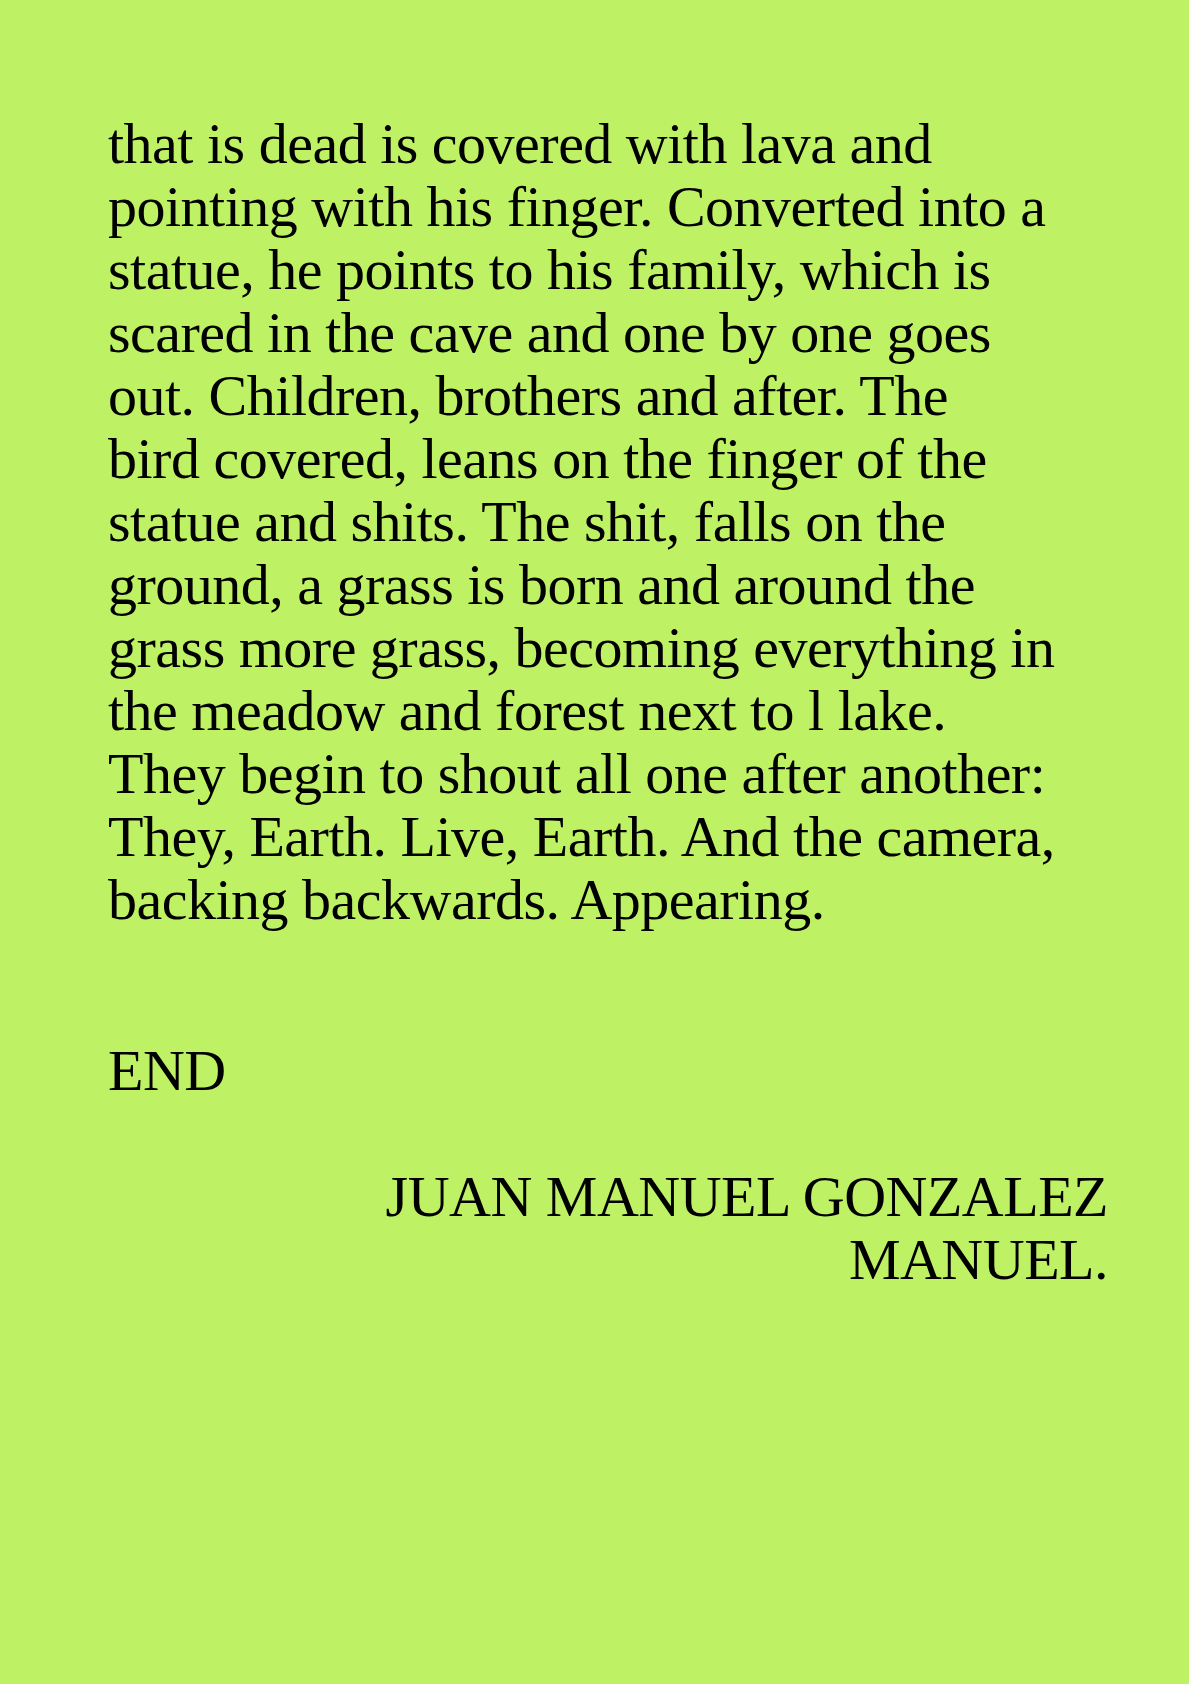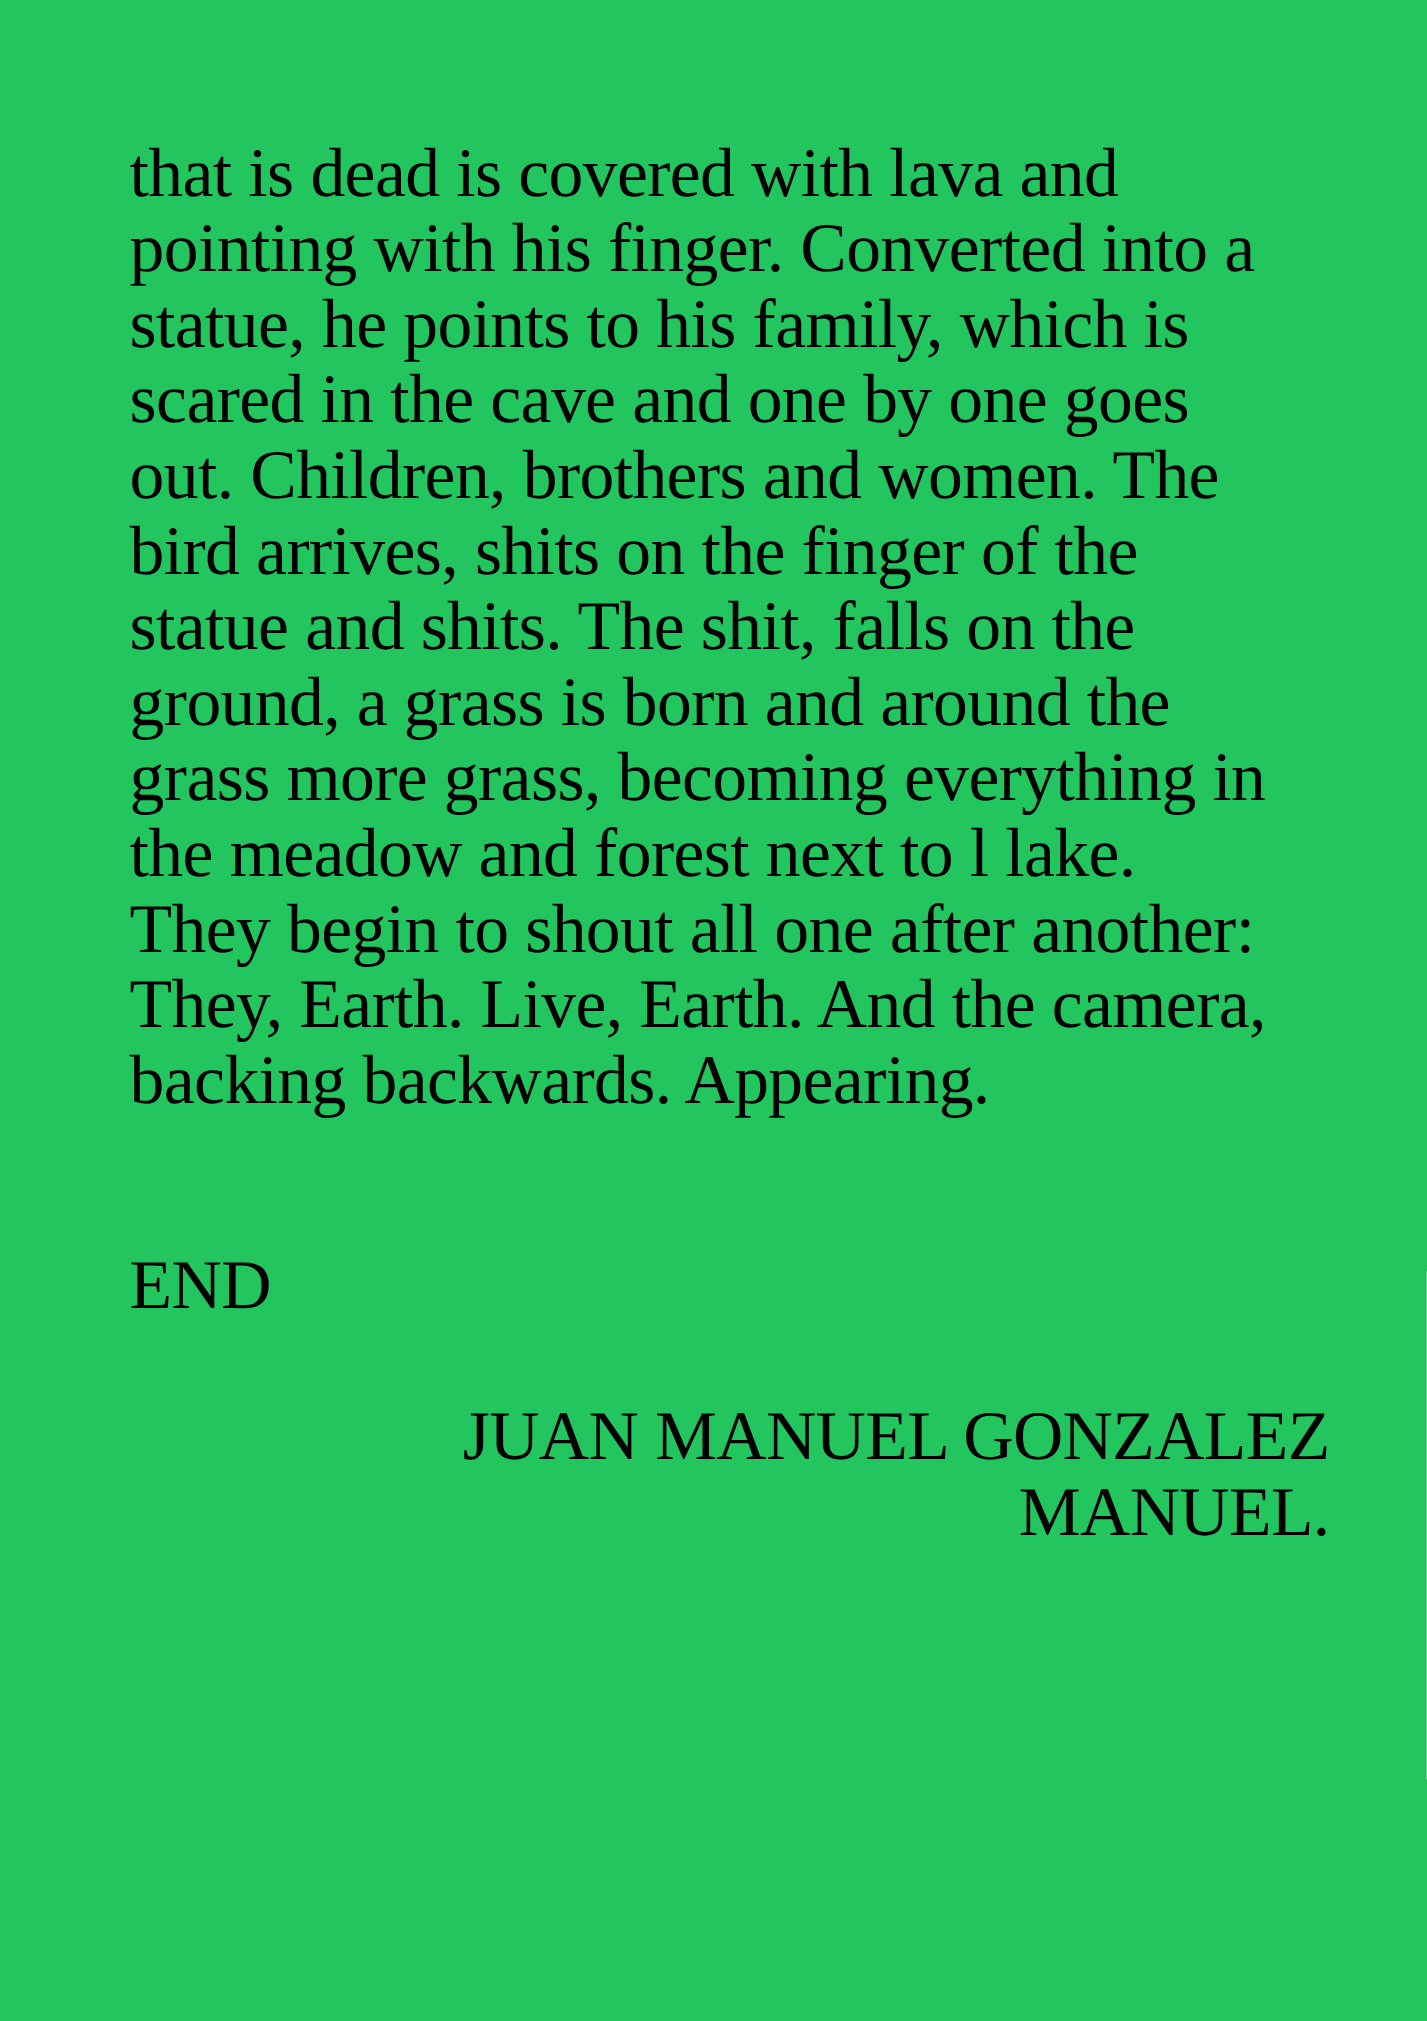--- a/index.html
+++ b/index.html
@@ -4,21 +4,21 @@
 <style>
   html, body {
     margin: 0;
     padding: 0;
     background: #ffffff;
   }
   .page {
     position: relative;
     width: 1189px;
     height: 1684px;
-    background: #22c55e;
+    background: #bef264;
     overflow: hidden;
   }
   .content {
     position: absolute;
     left: 108px;
     top: 112px;
     width: 1000px;
     font-family: "Liberation Serif", "DejaVu Serif", serif;
     font-size: 58px;
     line-height: 63px;
@@ -42,22 +42,22 @@
 <body>
 
 <div class="page">
   <div class="content">
 
     <div class="para">
       <span class="line">that is dead is covered with lava and</span>
       <span class="line">pointing with his finger. Converted into a</span>
       <span class="line">statue, he points to his family, which is</span>
       <span class="line">scared in the cave and one by one goes</span>
-      <span class="line">out. Children, brothers and women. The</span>
-      <span class="line">bird arrives, shits on the finger of the</span>
+      <span class="line">out. Children, brothers and after. The</span>
+      <span class="line">bird covered, leans on the finger of the</span>
       <span class="line">statue and shits. The shit, falls on the</span>
       <span class="line">ground, a grass is born and around the</span>
       <span class="line">grass more grass, becoming everything in</span>
       <span class="line">the meadow and forest next to l lake.</span>
       <span class="line">They begin to shout all one after another:</span>
       <span class="line">They, Earth. Live, Earth. And the camera,</span>
       <span class="line">backing backwards. Appearing.</span>
     </div>
 
     <div class="end-marker">END</div>

